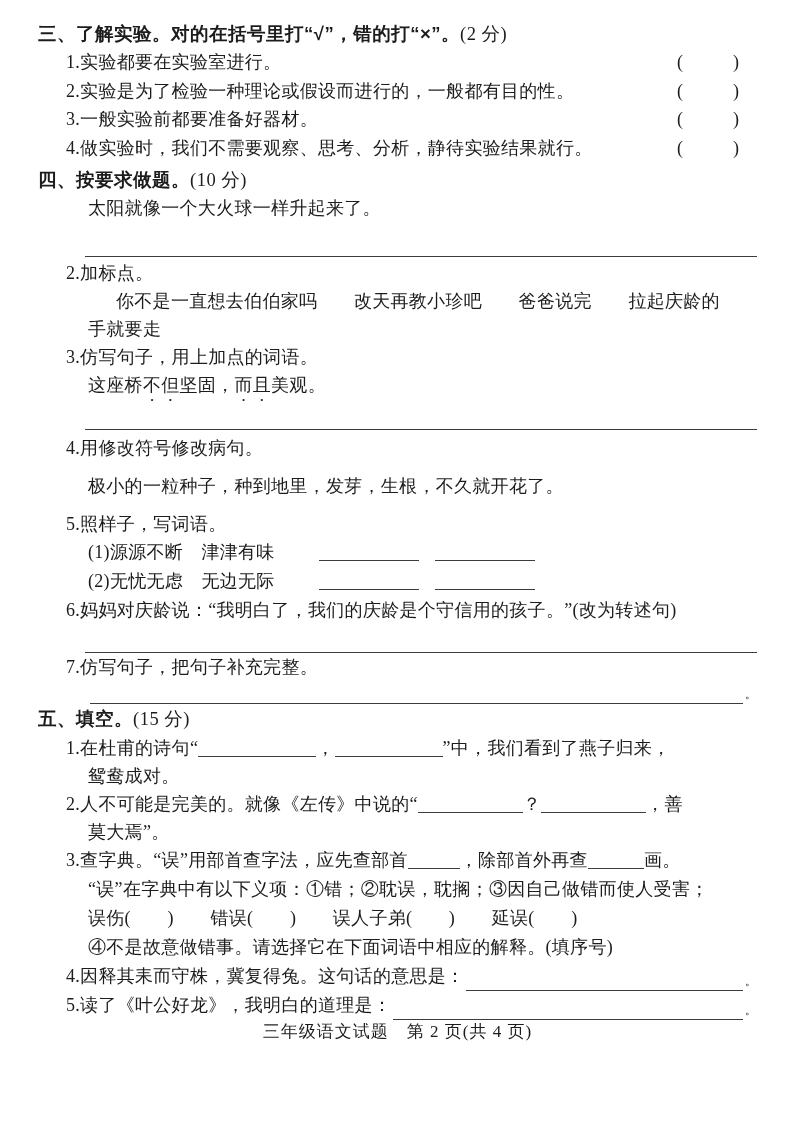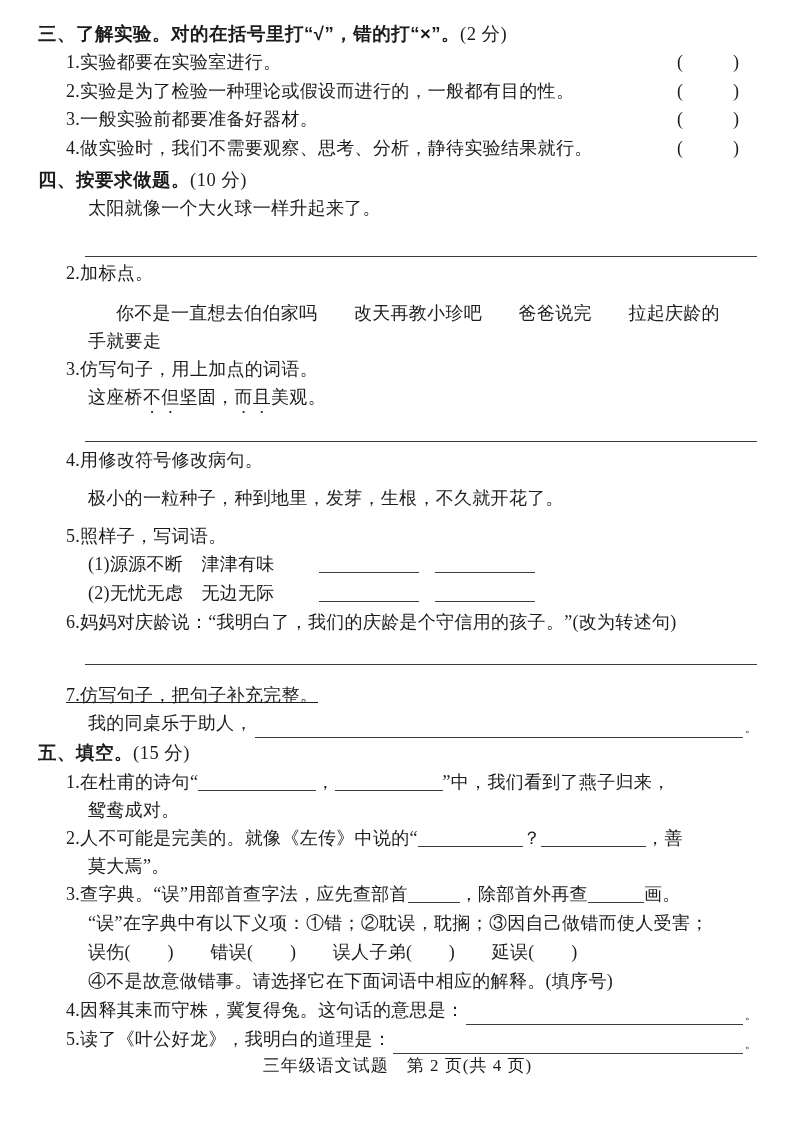--- a/index.html
+++ b/index.html
@@ -13,21 +13,21 @@
   .sec-title{
     font-family:"Liberation Sans","DejaVu Sans",sans-serif;
     font-weight:700;font-size:18.5px;line-height:28px;letter-spacing:.5px;
   }
   .sec-title .score{font-family:"Liberation Serif","DejaVu Serif",serif;font-weight:400;}
   .tfitem{margin-left:28px;line-height:28.5px;display:flex;justify-content:space-between;align-items:baseline;}
   .tfitem .txt{letter-spacing:.3px;}
   .paren-pair{display:inline-flex;width:62px;justify-content:space-between;margin-right:18px;flex-shrink:0;}
   .qline{margin-left:28px;line-height:28px;letter-spacing:.3px;}
   .cont{margin-left:50px;line-height:28px;letter-spacing:.3px;}
-  .indent2{padding-left:28px;margin-top:12px;}
+  .indent2{padding-left:28px;}
   .answer-line{margin-left:47px;margin-right:0;border-bottom:1.4px solid #3c3c3c;height:16px;}
   .sp-above{margin-top:18px;}
   .sp-above-sm{margin-top:8px;}
   .sp-above-xs{margin-top:4px;}
   .sp10{margin-top:10px;}
   .sp12{margin-top:12px;}
   .blank{display:inline-block;border-bottom:1.4px solid #3c3c3c;height:18px;vertical-align:-3px;}
   .b118{width:118px;} .b108{width:108px;} .b105{width:105px;}
   .b100{width:100px;margin-left:16px;} .b100a{width:100px;margin-left:44px;}
   .b52{width:52px;} .b56{width:56px;}
@@ -93,23 +93,22 @@
   <div class="qline sp-above-xs">4.用修改符号修改病句。</div>
   <div class="cont sp10">极小的一粒种子，种到地里，发芽，生根，不久就开花了。</div>
 
   <div class="qline sp10">5.照样子，写词语。</div>
   <div class="cont line29"><span>(1)源源不断　津津有味</span><span class="blank b100a"></span><span class="blank b100"></span></div>
   <div class="cont line29"><span>(2)无忧无虑　无边无际</span><span class="blank b100a"></span><span class="blank b100"></span></div>
 
   <div class="qline">6.妈妈对庆龄说：“我明白了，我们的庆龄是个守信用的孩子。”(改为转述句)</div>
   <div class="answer-line sp12"></div>
 
-  <div class="qline" style="margin-top:16px;text-decoration:underline;">7.仿写句子，把句子补充完整。</div>
+  <div class="qline" style="margin-top:0;">7.仿写句子，把句子补充完整。</div>
   <div class="fillrow cont">
-      <span>我的同桌乐于助人，</span>
       <span class="fill"></span>
       <span class="tail">。</span>
     </div>
 
   <div class="sec-title line29"><span>五、填空。</span><span class="score">(15 分)</span></div>
 
   <div class="qline"><span>1.在杜甫的诗句“</span><span class="blank b118"></span><span>，</span><span class="blank b108"></span><span>”中，我们看到了燕子归来，</span></div>
   <div class="cont">鸳鸯成对。</div>
 
   <div class="qline"><span>2.人不可能是完美的。就像《左传》中说的“</span><span class="blank b105"></span><span>？</span><span class="blank b105"></span><span>，善</span></div>

